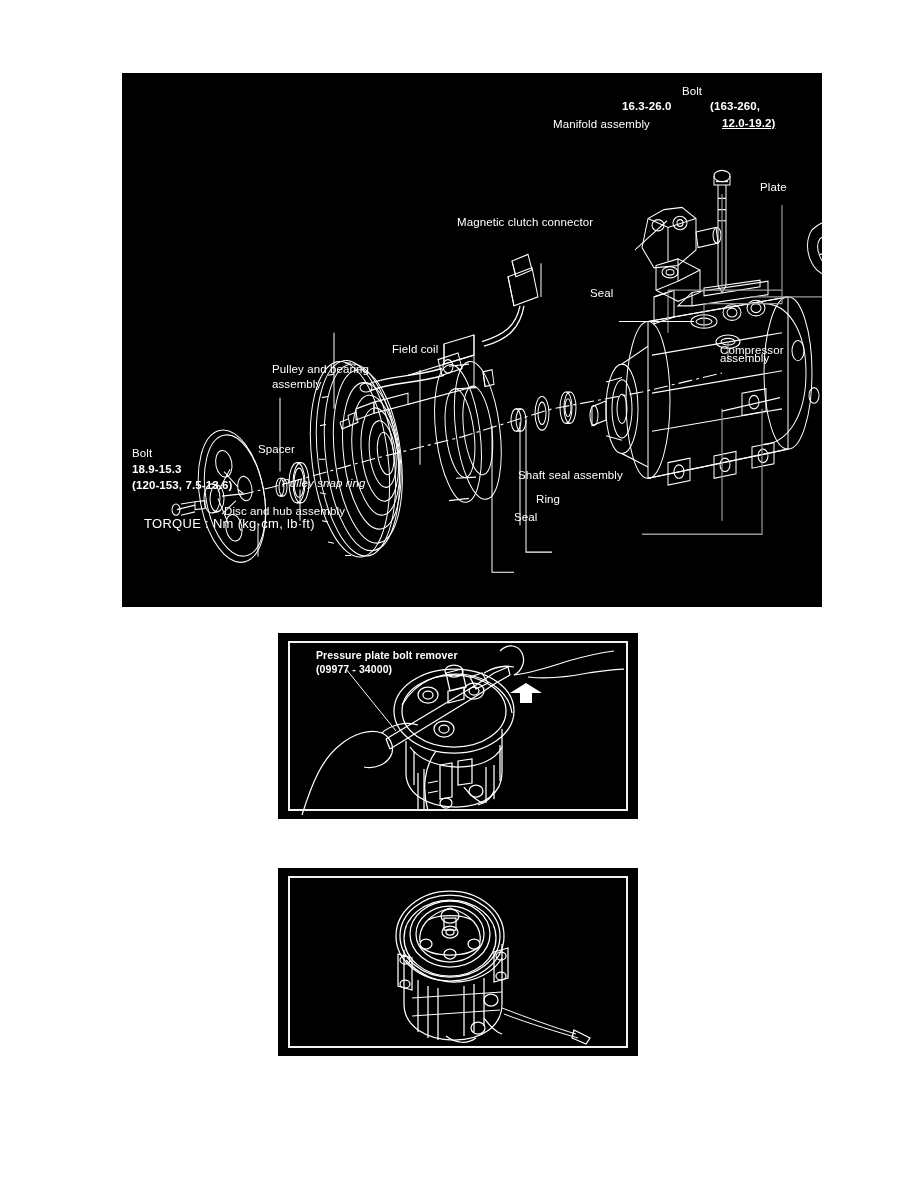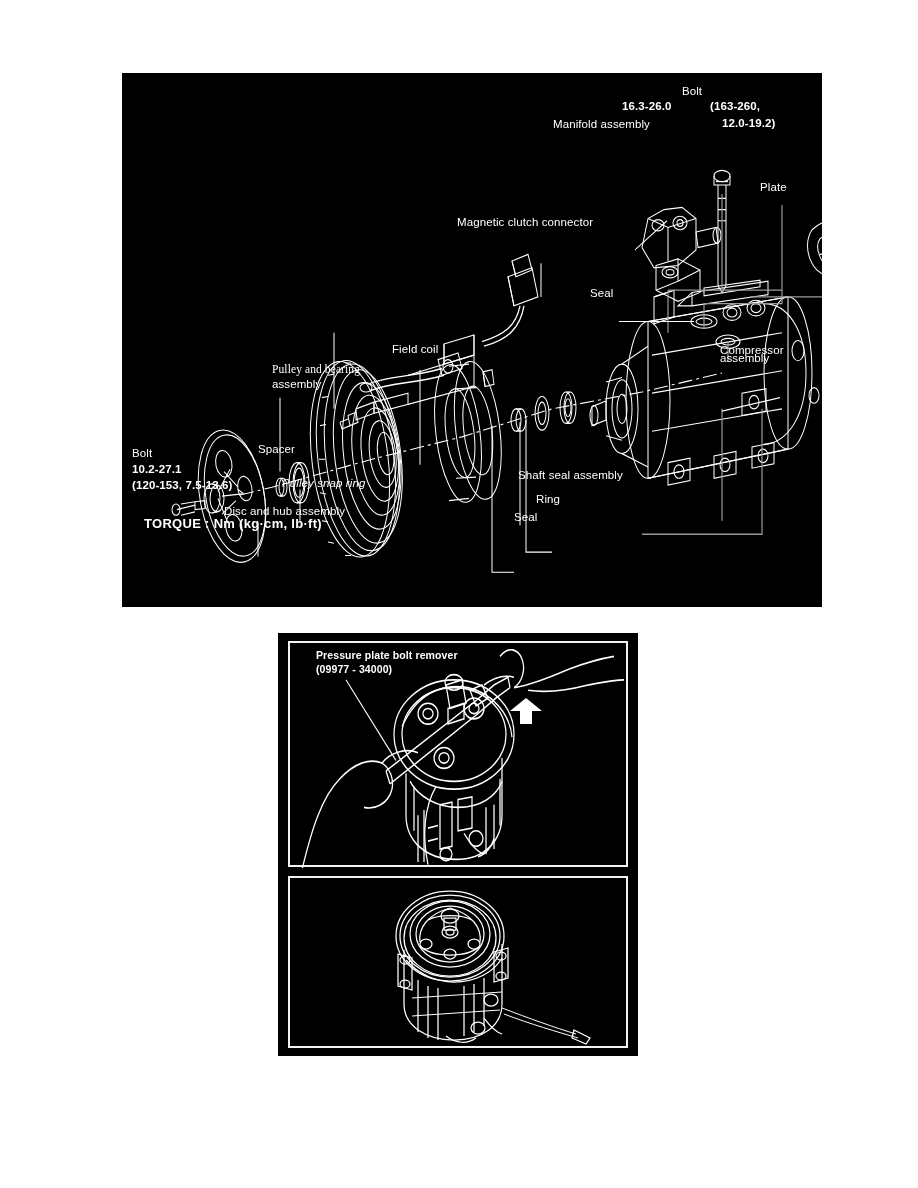--- a/index.html
+++ b/index.html
@@ -15,21 +15,21 @@
     overflow: hidden;
   }
 
   
   .plate {
     position: absolute;
     background: #000000;
     overflow: hidden;
   }
   #fig-main   { left: 122px; top: 73px;  width: 700px; height: 534px; }
-  #fig-tool   { left: 278px; top: 633px; width: 360px; height: 242px; }
+  #fig-tool   { left: 278px; top: 633px; width: 360px; height: 186px; }
   #fig-result { left: 278px; top: 868px; width: 360px; height: 188px; }
 
   
   .inner-frame {
     position: absolute;
     left: 10px; top: 8px; right: 10px; bottom: 8px;
     border: 2px solid #f2f2f2;
     pointer-events: none;
   }
 
@@ -47,21 +47,21 @@
     color: #ffffff;
     font-family: "Liberation Sans", sans-serif;
     font-size: 11.5px;
     line-height: 13.5px;
     white-space: pre;
     letter-spacing: 0.1px;
   }
   .lbl.bold { font-weight: bold; }
   .lbl.torque-note {
     font-size: 13px;
-    font-weight: bold;
+    font-weight: normal;
     letter-spacing: 0.3px;
   }
   .lbl.tool {
     font-size: 10.5px;
     line-height: 12.5px;
     font-weight: bold;
   }
   .lbl.center { text-align: center; }
 
   
@@ -303,50 +303,50 @@
       <path d="M430 428 L 404 428 L 404 310"></path>
       <path d="M398 404 L 398 312"></path>
       <path d="M178 400 L 178 372"></path>
       <path d="M136 432 L 136 402"></path>
     </g>
   </svg>
 
   <div class="lbl center" style="left:540px; top:12px; width:60px;">Bolt</div>
   <div class="lbl bold" style="left:500px; top:27px;">16.3-26.0</div>
   <div class="lbl bold" style="left:588px; top:27px;">(163-260,</div>
-  <div class="lbl bold" style="left:600px; top:44px;">12.0-19.2)</div>
+  <div class="lbl bold" style="left:600px; top:44px;text-decoration:underline;">12.0-19.2)</div>
 
   <div class="lbl" style="left:405px; top:45px;margin-left:26px;">Manifold assembly</div>
 
   <div class="lbl" style="left:638px; top:108px;text-align:right;">Plate</div>
 
   <div class="lbl" style="left:468px; top:214px;">Seal</div>
 
   <div class="lbl" style="left:335px; top:143px;">Magnetic clutch connector</div>
 
   <div class="lbl" style="left:598px; top:264px;margin-top:7px;">Compressor</div>
   <div class="lbl" style="left:598px; top:279px;">assembly</div>
 
   <div class="lbl" style="left:270px; top:244px;margin-top:26px;">Field coil</div>
 
-  <div class="lbl" style="left:150px; top:290px;font-family:Liberation Serif, serif;">Pulley and bearing</div>
+  <div class="lbl" style="left:150px; top:290px;">Pulley and bearing</div>
   <div class="lbl" style="left:150px; top:305px;">assembly</div>
 
   <div class="lbl" style="left:136px; top:370px;">Spacer</div>
 
   <div class="lbl" style="left:396px; top:396px;">Shaft seal assembly</div>
   <div class="lbl" style="left:414px; top:420px;">Ring</div>
   <div class="lbl" style="left:392px; top:438px;">Seal</div>
 
   <div class="lbl" style="left:160px; top:404px;font-style:italic;">Pulley snap ring</div>
 
   <div class="lbl" style="left:102px; top:432px;">Disc and hub assembly</div>
 
   <div class="lbl" style="left:10px; top:374px;">Bolt</div>
-  <div class="lbl bold" style="left:10px; top:390px;">10.2-27.1</div>
+  <div class="lbl bold" style="left:10px; top:390px;">18.9-15.3</div>
   <div class="lbl bold" style="left:10px; top:406px;">(120-153, 7.5-13.6)</div>
 
   <div class="lbl torque-note" style="left:22px; top:444px;">TORQUE : Nm (kg·cm, lb·ft)</div>
 </div>
 
 <div class="plate" id="fig-tool">
   <div class="inner-frame"></div>
 
   <svg viewBox="0 0 360 186" preserveAspectRatio="none">
     <g class="stroke w125">

